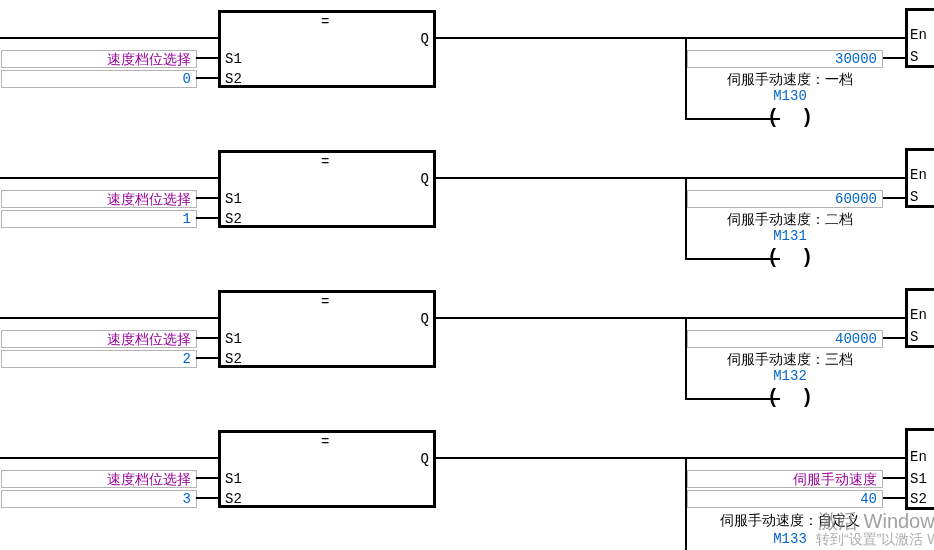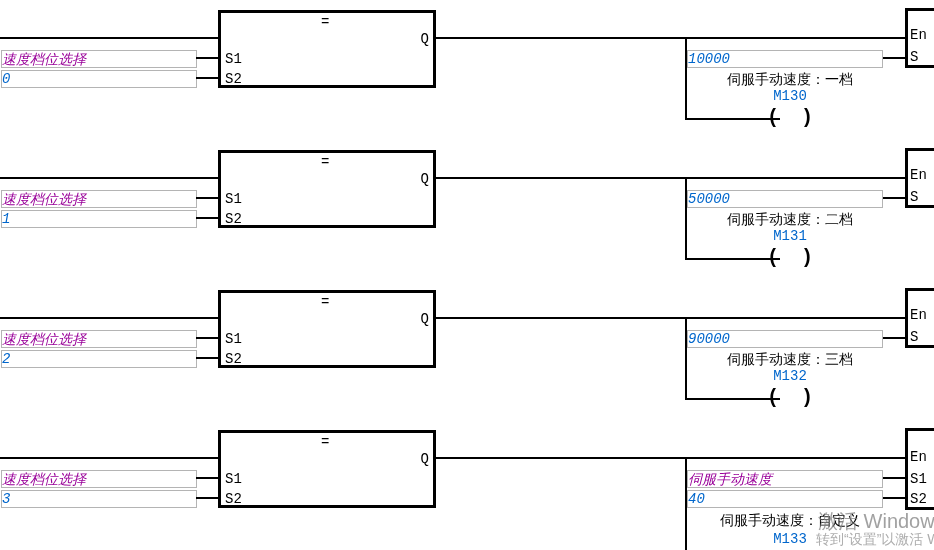--- a/index.html
+++ b/index.html
@@ -6,22 +6,22 @@
   body{
     width:934px;height:550px;position:relative;overflow:hidden;
     background:#ffffff;
     font-family:"Liberation Sans","DejaVu Sans",sans-serif;
   }
   .wire-h{position:absolute;height:2px;background:#000;}
   .wire-v{position:absolute;width:2px;background:#000;}
   .refbox{
     position:absolute;width:196px;height:18px;box-sizing:border-box;
     background:#fff;border:1px solid #b4b4b4;
-    font-size:14px;line-height:16px;padding-right:21px;
-    white-space:nowrap;overflow:hidden;font-style:italic;
+    font-size:14px;line-height:16px;text-align:right;padding-right:5px;
+    white-space:nowrap;overflow:hidden;
   }
   .name-text{color:#990099;}
   .value-text{color:#0066cc;font-family:"Liberation Mono","DejaVu Sans Mono",monospace;}
   .eqblock{
     position:absolute;left:218px;width:218px;height:78px;box-sizing:border-box;
     background:#fff;border:3px solid #000;
   }
   .rblock{
     position:absolute;left:905px;width:60px;box-sizing:border-box;
     background:#fff;border:3px solid #000;
@@ -65,21 +65,21 @@
 <div class="wire-h" style="left:196px;top:77px;width:22px"></div>
 <div class="eqblock" style="top:10px">
   <span class="portlabel" style="left:100px;top:2px">=</span>
   <span class="portlabel" style="left:4px;top:39px">S1</span>
   <span class="portlabel" style="left:4px;top:59px">S2</span>
   <span class="portlabel" style="right:4px;top:19px">Q</span>
 </div>
 <div class="wire-h" style="left:436px;top:37px;width:469px"></div>
 <div class="wire-v" style="left:685px;top:37px;height:83px"></div>
 <div class="wire-h" style="left:685px;top:118px;width:95px"></div>
-<div class="refbox value-text" style="left:687px;top:50px">10000</div>
+<div class="refbox value-text" style="left:687px;top:50px">30000</div>
 <div class="wire-h" style="left:883px;top:57px;width:22px"></div>
 <div class="caption" style="top:71px">伺服手动速度：一档</div>
 <div class="addr" style="top:89px">M130</div>
 <div class="coil" style="top:108px">( )</div>
 <div class="rblock" style="top:8px;height:60px">
   <span class="portlabel" style="left:2px;top:17px">En</span>
   <span class="portlabel" style="left:2px;top:39px">S</span>
 </div>
 
 <div class="wire-h" style="left:0;top:177px;width:218px"></div>
@@ -89,21 +89,21 @@
 <div class="wire-h" style="left:196px;top:217px;width:22px"></div>
 <div class="eqblock" style="top:150px">
   <span class="portlabel" style="left:100px;top:2px">=</span>
   <span class="portlabel" style="left:4px;top:39px">S1</span>
   <span class="portlabel" style="left:4px;top:59px">S2</span>
   <span class="portlabel" style="right:4px;top:19px">Q</span>
 </div>
 <div class="wire-h" style="left:436px;top:177px;width:469px"></div>
 <div class="wire-v" style="left:685px;top:177px;height:83px"></div>
 <div class="wire-h" style="left:685px;top:258px;width:95px"></div>
-<div class="refbox value-text" style="left:687px;top:190px">50000</div>
+<div class="refbox value-text" style="left:687px;top:190px">60000</div>
 <div class="wire-h" style="left:883px;top:197px;width:22px"></div>
 <div class="caption" style="top:211px">伺服手动速度：二档</div>
 <div class="addr" style="top:229px">M131</div>
 <div class="coil" style="top:248px">( )</div>
 <div class="rblock" style="top:148px;height:60px">
   <span class="portlabel" style="left:2px;top:17px">En</span>
   <span class="portlabel" style="left:2px;top:39px">S</span>
 </div>
 
 <div class="wire-h" style="left:0;top:317px;width:218px"></div>
@@ -113,21 +113,21 @@
 <div class="wire-h" style="left:196px;top:357px;width:22px"></div>
 <div class="eqblock" style="top:290px">
   <span class="portlabel" style="left:100px;top:2px">=</span>
   <span class="portlabel" style="left:4px;top:39px">S1</span>
   <span class="portlabel" style="left:4px;top:59px">S2</span>
   <span class="portlabel" style="right:4px;top:19px">Q</span>
 </div>
 <div class="wire-h" style="left:436px;top:317px;width:469px"></div>
 <div class="wire-v" style="left:685px;top:317px;height:83px"></div>
 <div class="wire-h" style="left:685px;top:398px;width:95px"></div>
-<div class="refbox value-text" style="left:687px;top:330px">90000</div>
+<div class="refbox value-text" style="left:687px;top:330px">40000</div>
 <div class="wire-h" style="left:883px;top:337px;width:22px"></div>
 <div class="caption" style="top:351px">伺服手动速度：三档</div>
 <div class="addr" style="top:369px">M132</div>
 <div class="coil" style="top:388px">( )</div>
 <div class="rblock" style="top:288px;height:60px">
   <span class="portlabel" style="left:2px;top:17px">En</span>
   <span class="portlabel" style="left:2px;top:39px">S</span>
 </div>
 
 <div class="wire-h" style="left:0;top:457px;width:218px"></div>

